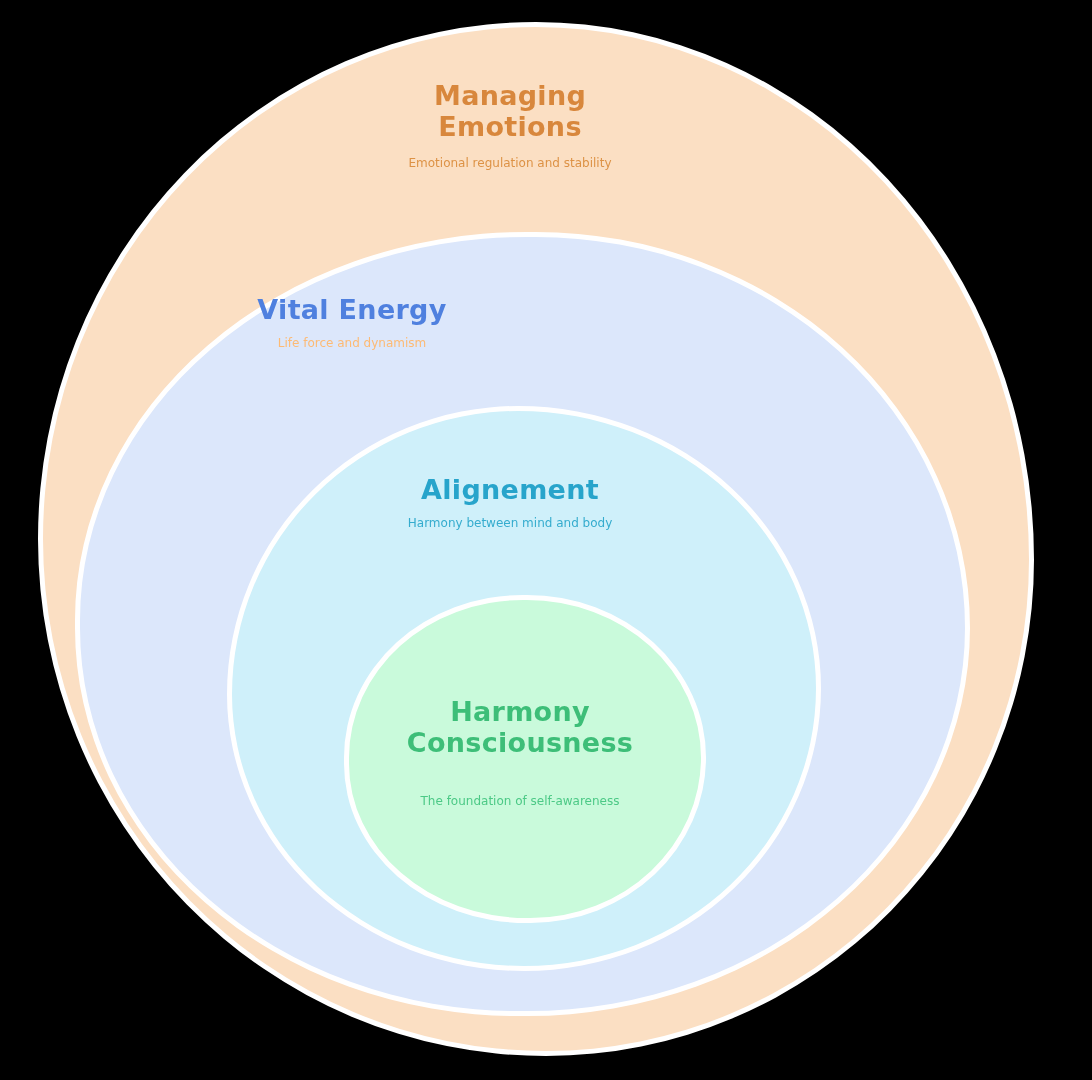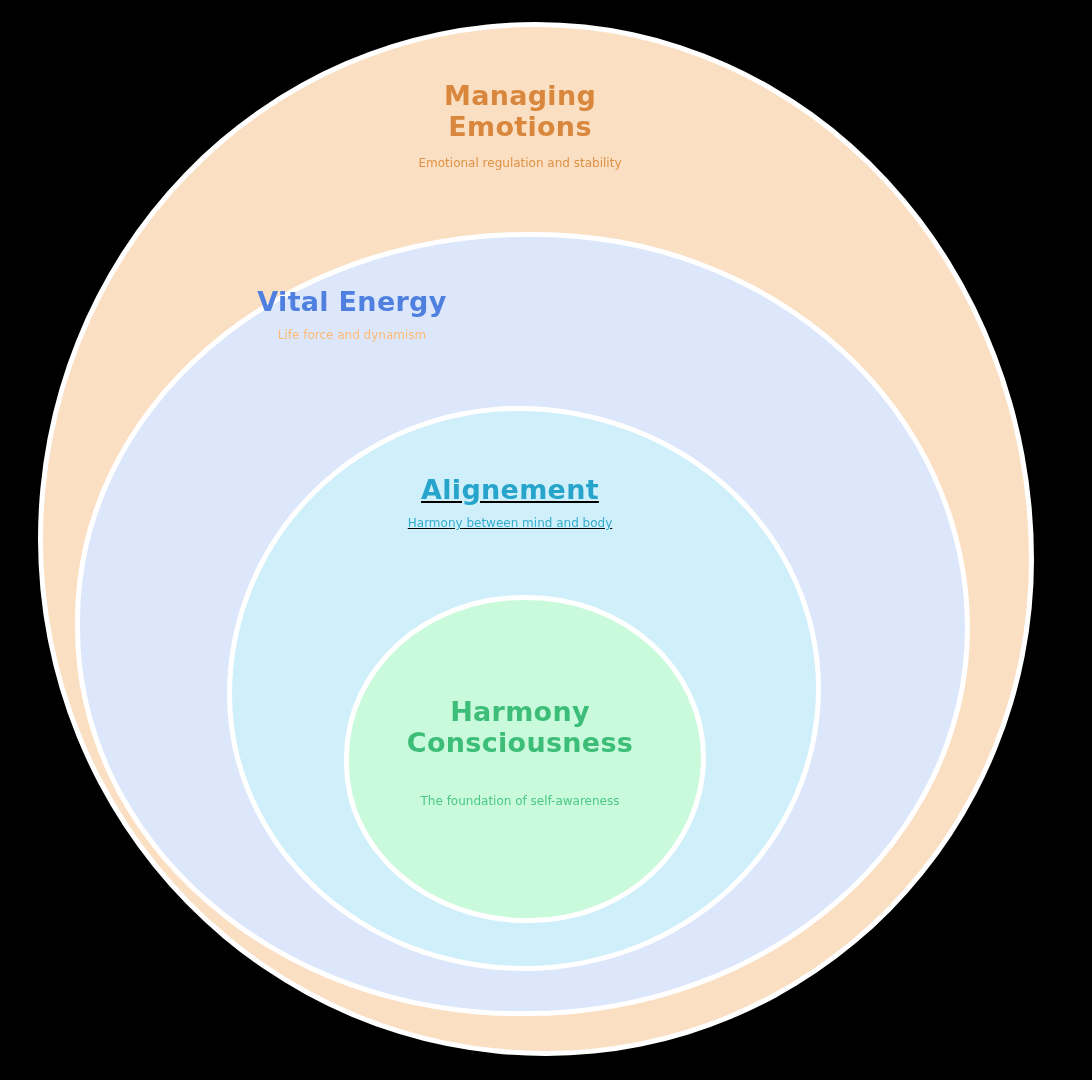--- a/index.html
+++ b/index.html
@@ -54,29 +54,29 @@
     line-height: 1.16;
     letter-spacing: 0.3px;
     margin: 0 auto;
   }
   .label .subtitle {
     font-weight: 500;
     font-size: 12px;
     line-height: 1.13;
     margin: 12px auto 0 auto;
   }
-  .label-1 { left: 340px; top: 80px;  width: 360px; }
+  .label-1 { left: 330px; top: 80px;  width: 360px; }
   .label-1 .title    { max-width: 200px; }
   .label-1 .subtitle { max-width: 230px; margin-top: 14px; }
 
   .label-2 { left: 192px; top: 286px; width: 320px; }
-  .label-2 .title    { max-width: 300px; }
+  .label-2 .title    { max-width: 300px; margin-top: 8px; }
   .label-2 .subtitle { max-width: 180px; }
 
-  .label-3 { left: 330px; top: 474px; width: 360px; text-decoration: underline; }
+  .label-3 { left: 330px; top: 474px; width: 360px; }
   .label-3 .title    { max-width: 300px; }
   .label-3 .subtitle { max-width: 235px; }
 
   .label-4 { left: 340px; top: 696px; width: 360px; }
   .label-4 .title    { max-width: 240px; }
   .label-4 .subtitle { max-width: 250px; margin-top: 36px; }
 </style>
 </head>
 <body>
 

